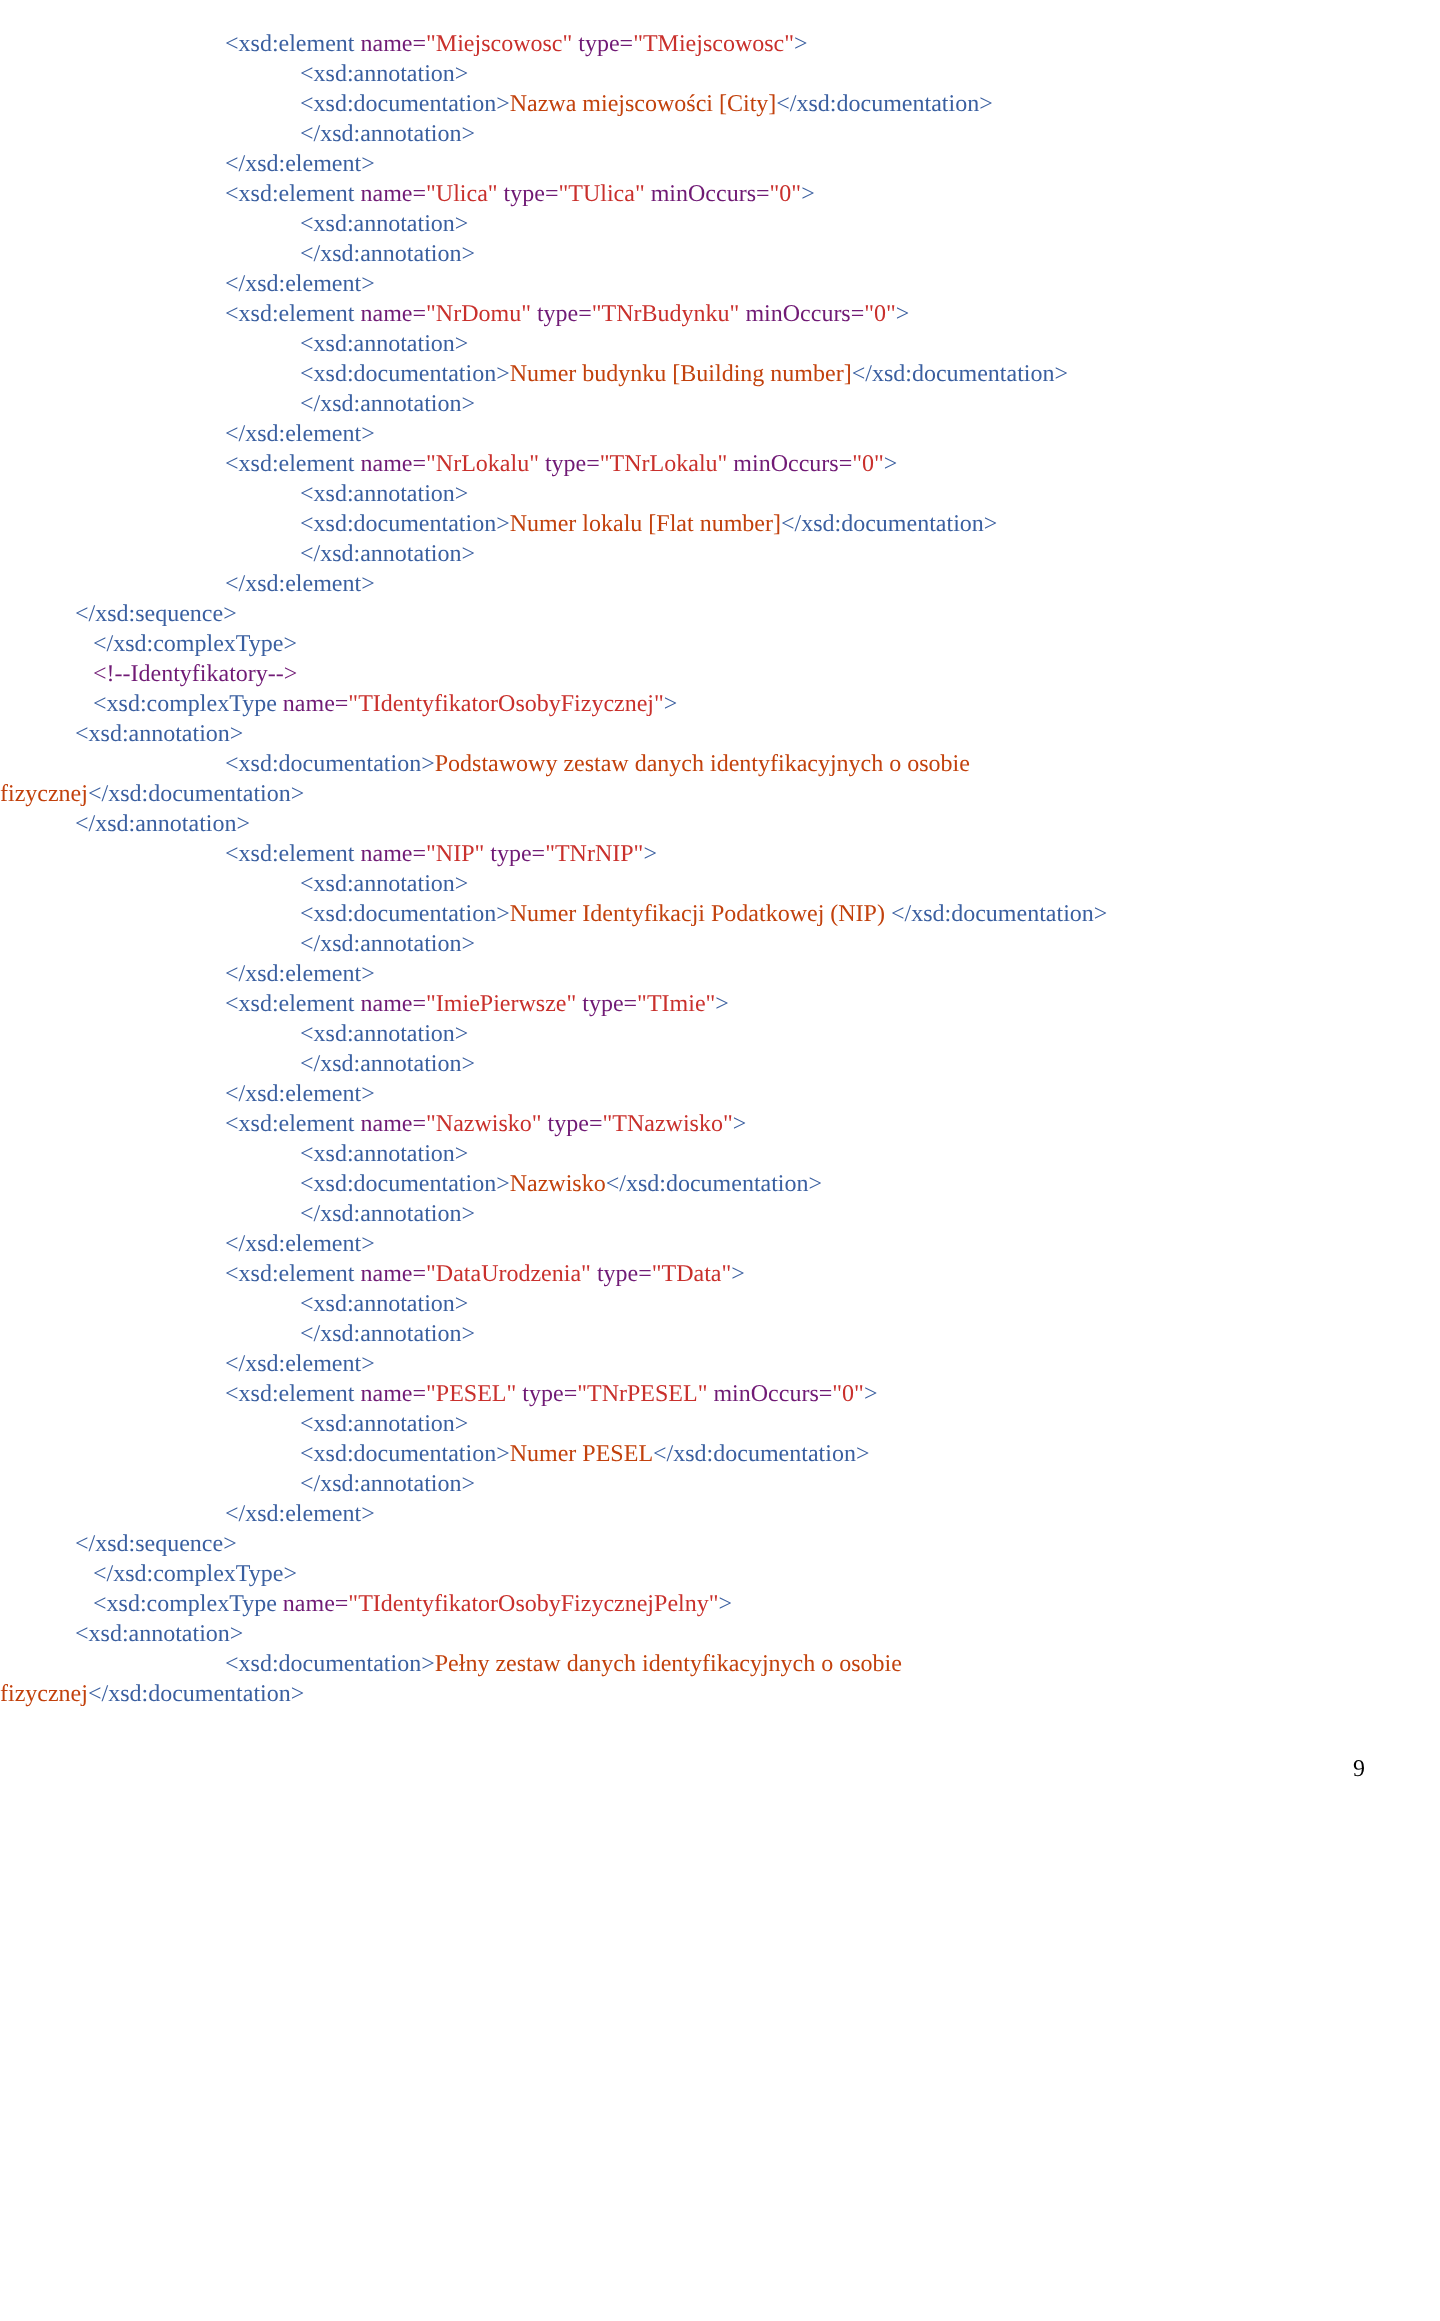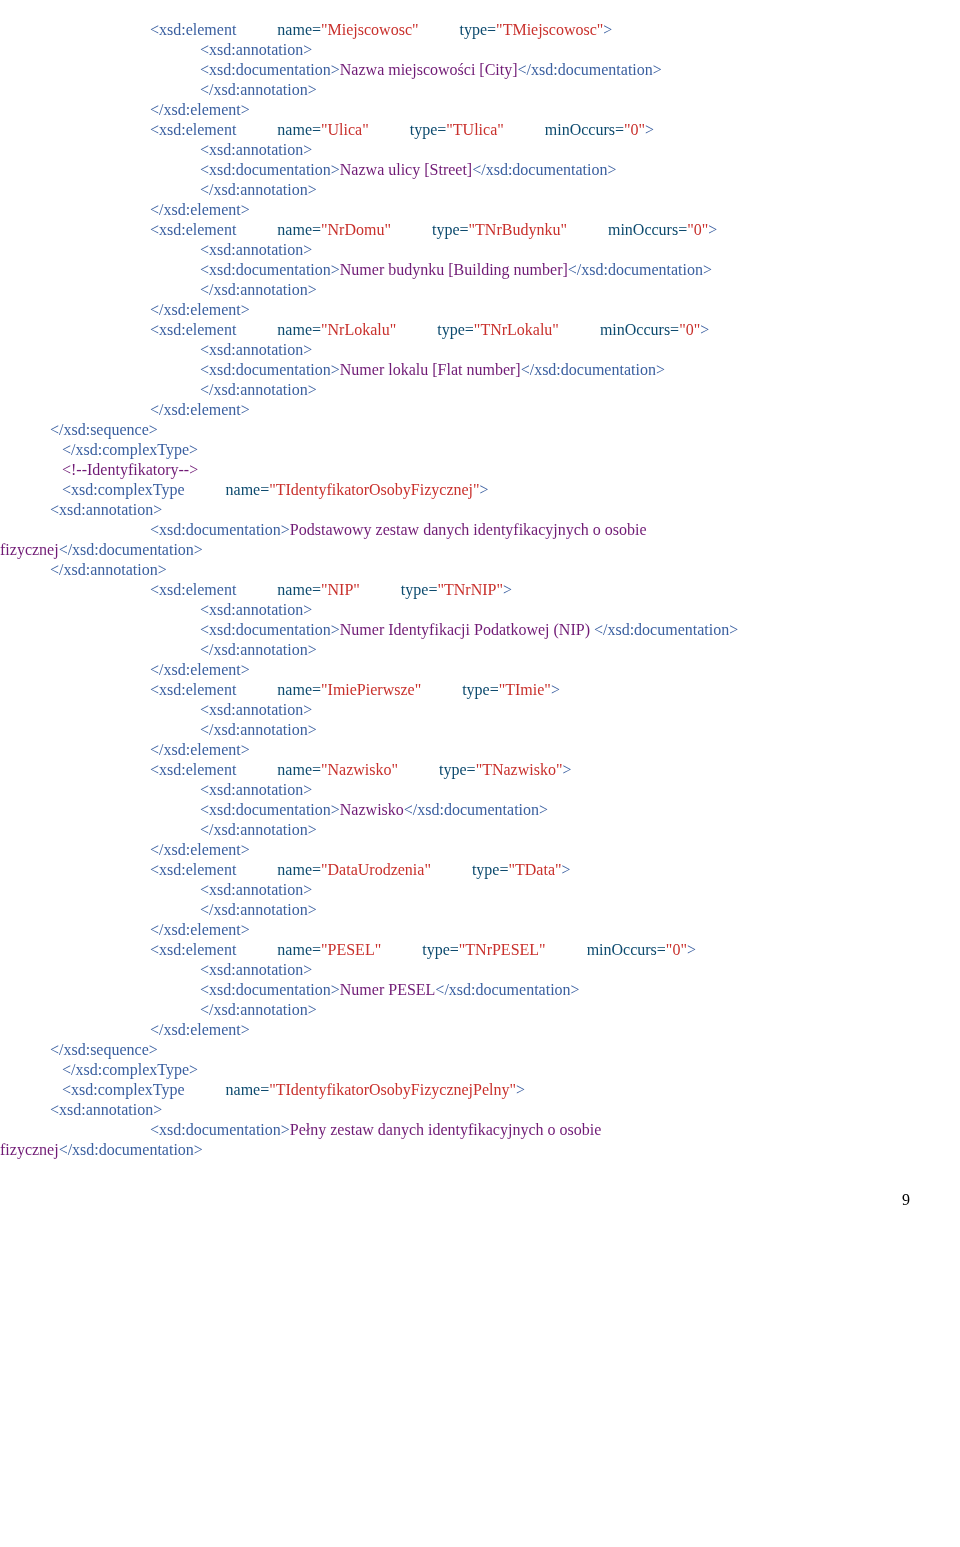--- a/index.html
+++ b/index.html
@@ -10,45 +10,44 @@
     padding: 20px 50px 20px 50px;
     width: 860px;
     color: #000;
     line-height: 1.25;
   }
   .indent1 { }
   .indent2 { margin-left: 100px; }
   .indent3 { margin-left: 150px; }
   .indent0 { margin-left: 12px; }
   .tag { color: #3a5fa0; }
-  .attr-name { color: #0c4a6e; padding-left: 37px; }
+  .attr-name { color: #701a75; }
   .attr-val { color: #c9302c; }
   .comment { color: #701a75; }
-  .text { color: #701a75; }
+  .text { color: #c2410c; }
   .page-num {
     text-align: right;
     margin-top: 30px;
     font-size: 16px;
   }
   .line { white-space: nowrap; }
 </style>
 </head>
 <body>
 
 <div>
 
 <div class="line indent2"><span class="tag">&lt;xsd:element</span><span class="attr-name"> name=</span><span class="attr-val">"Miejscowosc"</span><span class="attr-name"> type=</span><span class="attr-val">"TMiejscowosc"</span><span class="tag">&gt;</span></div>
 <div class="line indent3"><span class="tag">&lt;xsd:annotation&gt;</span></div>
 <div class="line indent3"><span class="tag">&lt;xsd:documentation&gt;</span><span class="text">Nazwa miejscowości [City]</span><span class="tag">&lt;/xsd:documentation&gt;</span></div>
 <div class="line indent3"><span class="tag">&lt;/xsd:annotation&gt;</span></div>
 <div class="line indent2"><span class="tag">&lt;/xsd:element&gt;</span></div>
 
 <div class="line indent2"><span class="tag">&lt;xsd:element</span><span class="attr-name"> name=</span><span class="attr-val">"Ulica"</span><span class="attr-name"> type=</span><span class="attr-val">"TUlica"</span><span class="attr-name"> minOccurs=</span><span class="attr-val">"0"</span><span class="tag">&gt;</span></div>
 <div class="line indent3"><span class="tag">&lt;xsd:annotation&gt;</span></div>
-<div class="line indent3"><span class="tag">&lt;xsd:documentation&gt;</span><span class="text">Nazwa ulicy [Street]</span><span class="tag">&lt;/xsd:documentation&gt;</span></div>
 <div class="line indent3"><span class="tag">&lt;/xsd:annotation&gt;</span></div>
 <div class="line indent2"><span class="tag">&lt;/xsd:element&gt;</span></div>
 
 <div class="line indent2"><span class="tag">&lt;xsd:element</span><span class="attr-name"> name=</span><span class="attr-val">"NrDomu"</span><span class="attr-name"> type=</span><span class="attr-val">"TNrBudynku"</span><span class="attr-name"> minOccurs=</span><span class="attr-val">"0"</span><span class="tag">&gt;</span></div>
 <div class="line indent3"><span class="tag">&lt;xsd:annotation&gt;</span></div>
 <div class="line indent3"><span class="tag">&lt;xsd:documentation&gt;</span><span class="text">Numer budynku [Building number]</span><span class="tag">&lt;/xsd:documentation&gt;</span></div>
 <div class="line indent3"><span class="tag">&lt;/xsd:annotation&gt;</span></div>
 <div class="line indent2"><span class="tag">&lt;/xsd:element&gt;</span></div>
 
 <div class="line indent2"><span class="tag">&lt;xsd:element</span><span class="attr-name"> name=</span><span class="attr-val">"NrLokalu"</span><span class="attr-name"> type=</span><span class="attr-val">"TNrLokalu"</span><span class="attr-name"> minOccurs=</span><span class="attr-val">"0"</span><span class="tag">&gt;</span></div>

